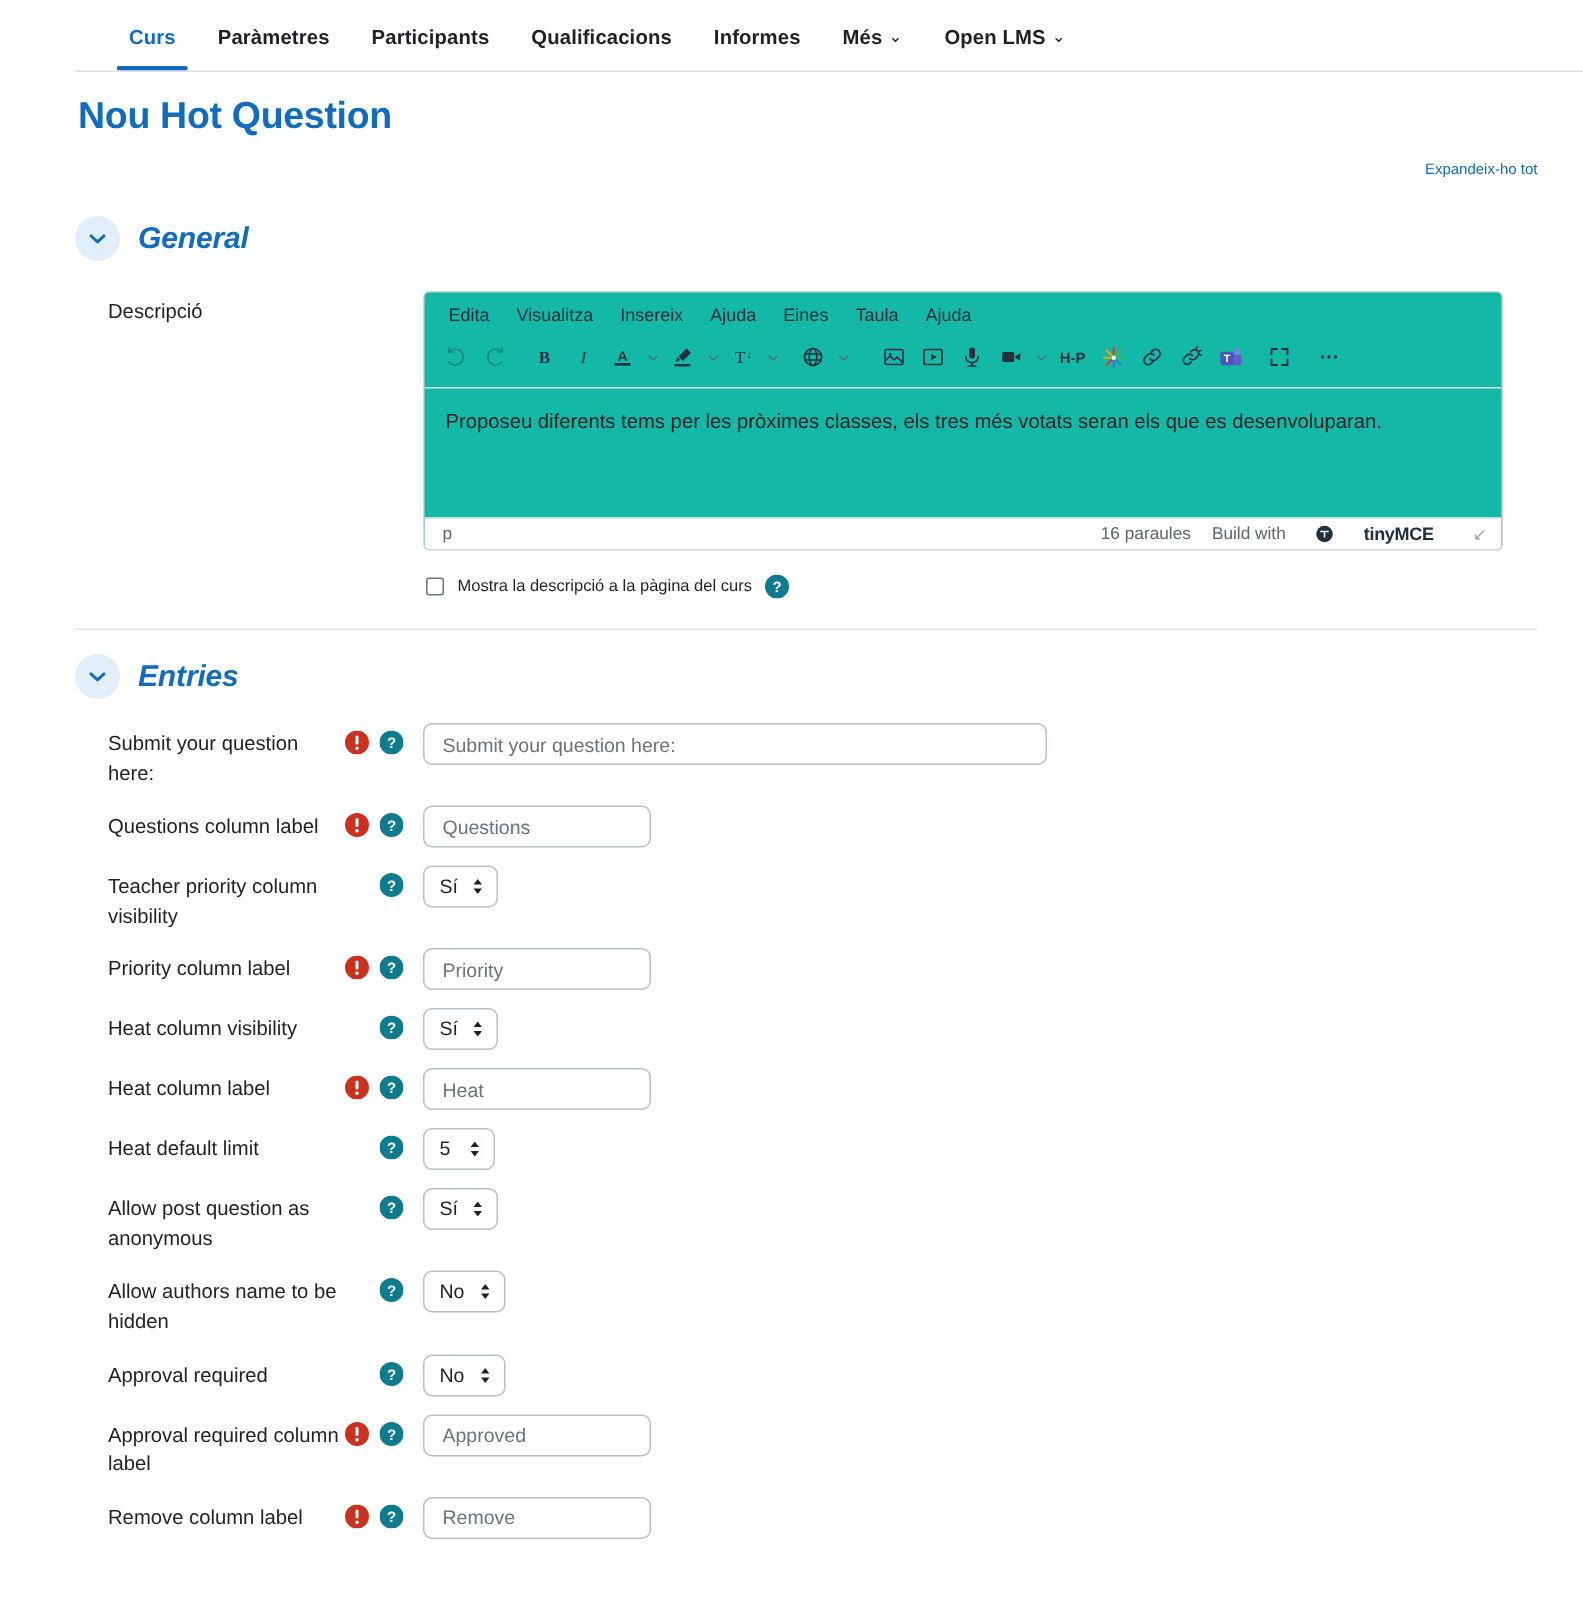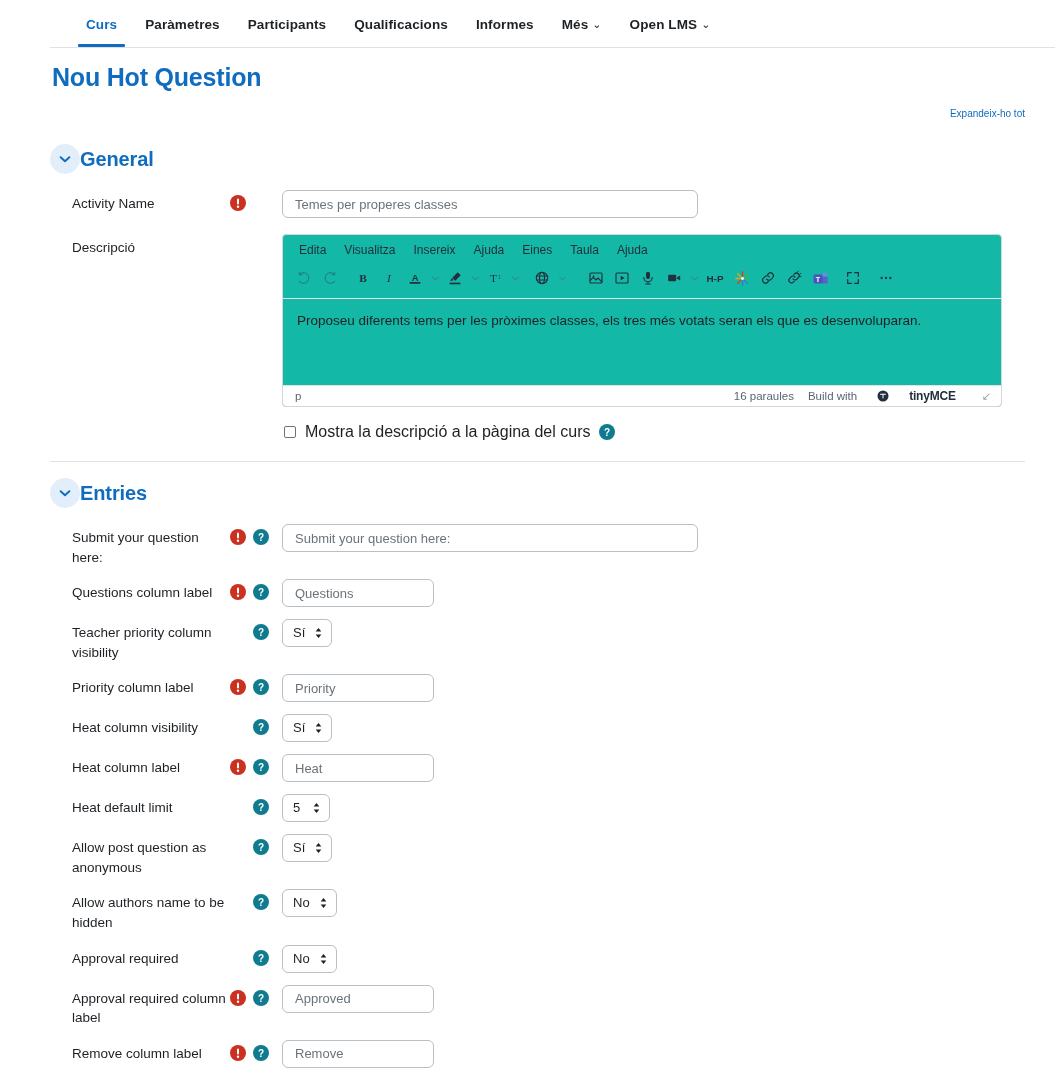--- a/index.html
+++ b/index.html
@@ -45,22 +45,22 @@
   }
 
   .expandrow { position: relative; height: 28px; margin-top: 12px; }
   .expandlink {
     position: absolute; right: 30px; top: 4px;
     color: #0f6cbf; font-size: 10px; cursor: pointer;
   }
 
   
   .section-head {
-    display: flex; align-items: center; gap: 0;
-    margin: 6px 0 0 0; padding: 6px 0;
+    display: flex; align-items: center; gap: 12px;
+    margin: 6px 0 0 0; padding: 6px 0; font-style: italic;
   }
   .chev-circle {
     width: 30px; height: 30px; border-radius: 50%;
     background: #e3eefb; display: flex; align-items: center;
     justify-content: center; flex: 0 0 auto; cursor: pointer;
   }
   .chev-circle svg { display: block; }
   .section-title {
     color: #0f6cbf; font-size: 20px; font-weight: 700;
     letter-spacing: -.1px;
@@ -158,21 +158,21 @@
 
   
   .cbrow {
     display: flex; align-items: center; gap: 9px;
     padding-left: 302px; margin-top: 16px;
   }
   .cbbox {
     width: 12px; height: 12px; border: 1px solid #6a737b;
     border-radius: 2px; background: #fff; flex: 0 0 12px; cursor: pointer;
   }
-  .cblabel { font-size: 16px; color: #1d2125; }
+  .cblabel { font-size: 11px; color: #1d2125; }
 
   .sect-body { padding-top: 4px; }
 </style>
 </head>
 <body>
 
 <div class="navwrap">
   <div class="navtabs" id="navtabs">
       <div class="navtab active"><span>Curs</span></div>
       <div class="navtab"><span>Paràmetres</span></div>
@@ -197,33 +197,20 @@
     <span class="chev-circle">
       <svg width="14" height="14" viewBox="0 0 16 16">
           <path d="M3 6l5 4.6L13 6" fill="none" stroke="#0f6cbf" stroke-width="2.2" stroke-linecap="round" stroke-linejoin="round"></path>
         </svg>
     </span>
     <span class="section-title">General</span>
   </div>
 
   <div class="sect-body">
 
-    <div class="frow">
-      <div class="fcell-label">Activity Name</div>
-      <div class="fcell-icons">
-        <svg class="icn" viewBox="0 0 16 16">
-          <circle cx="8" cy="8" r="8" fill="#ca3120"></circle>
-          <rect x="7" y="3.4" width="2" height="6" rx="1" fill="#fff"></rect>
-          <circle cx="8" cy="11.8" r="1.2" fill="#fff"></circle>
-        </svg>
-      </div>
-      <div class="fcell-ctl">
-        <input class="txtinput w-wide" type="text" value="Temes per properes classes" style="">
-      </div>
-    </div>
 
     <div class="frow" style="padding-top:10px;">
       <div class="fcell-label">Descripció</div>
       <div class="fcell-icons"></div>
       <div class="fcell-ctl">
 
         <div class="editor">
 
           <div class="ed-menubar" id="ed-menubar">
               <span class="ed-menu">Edita</span>

